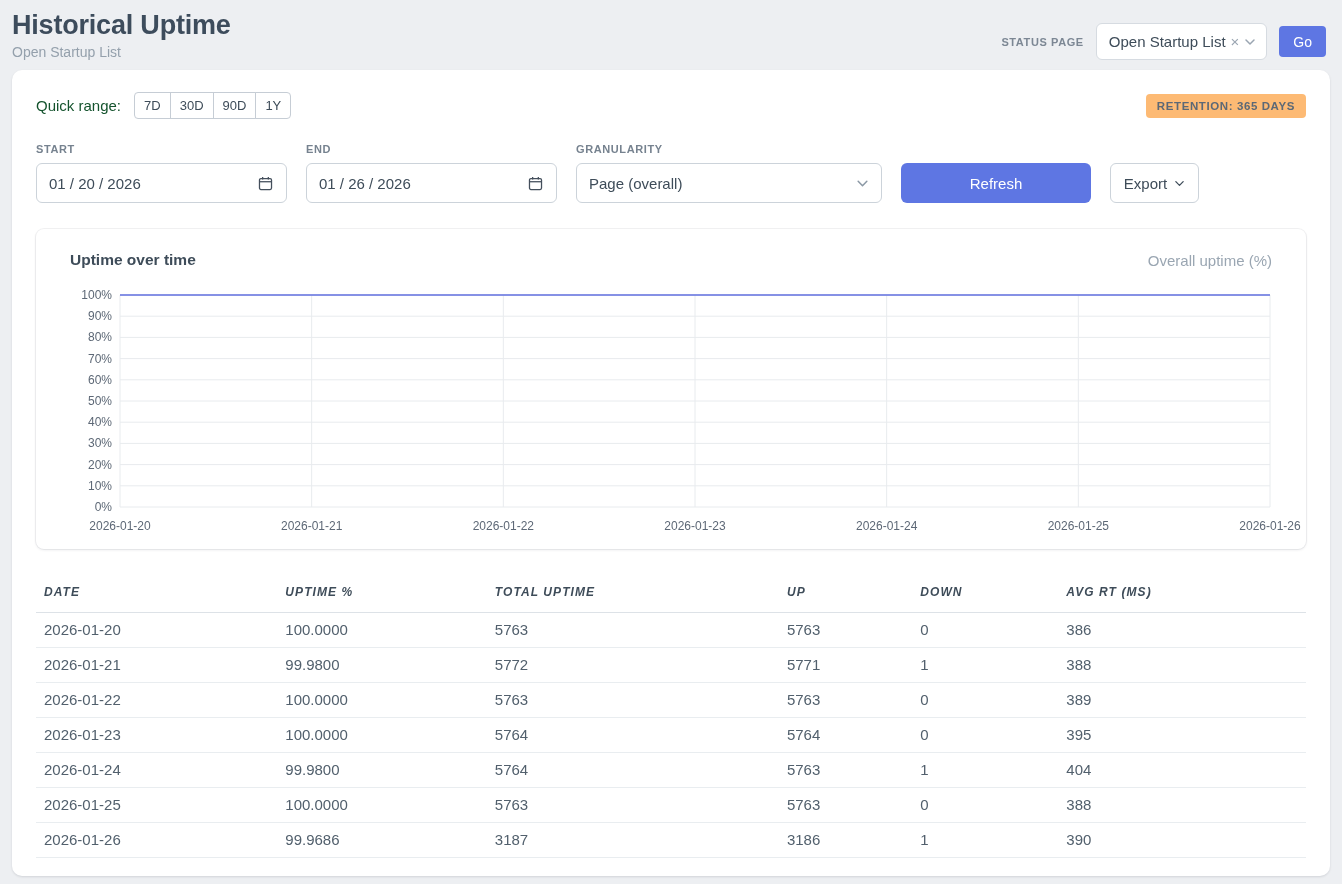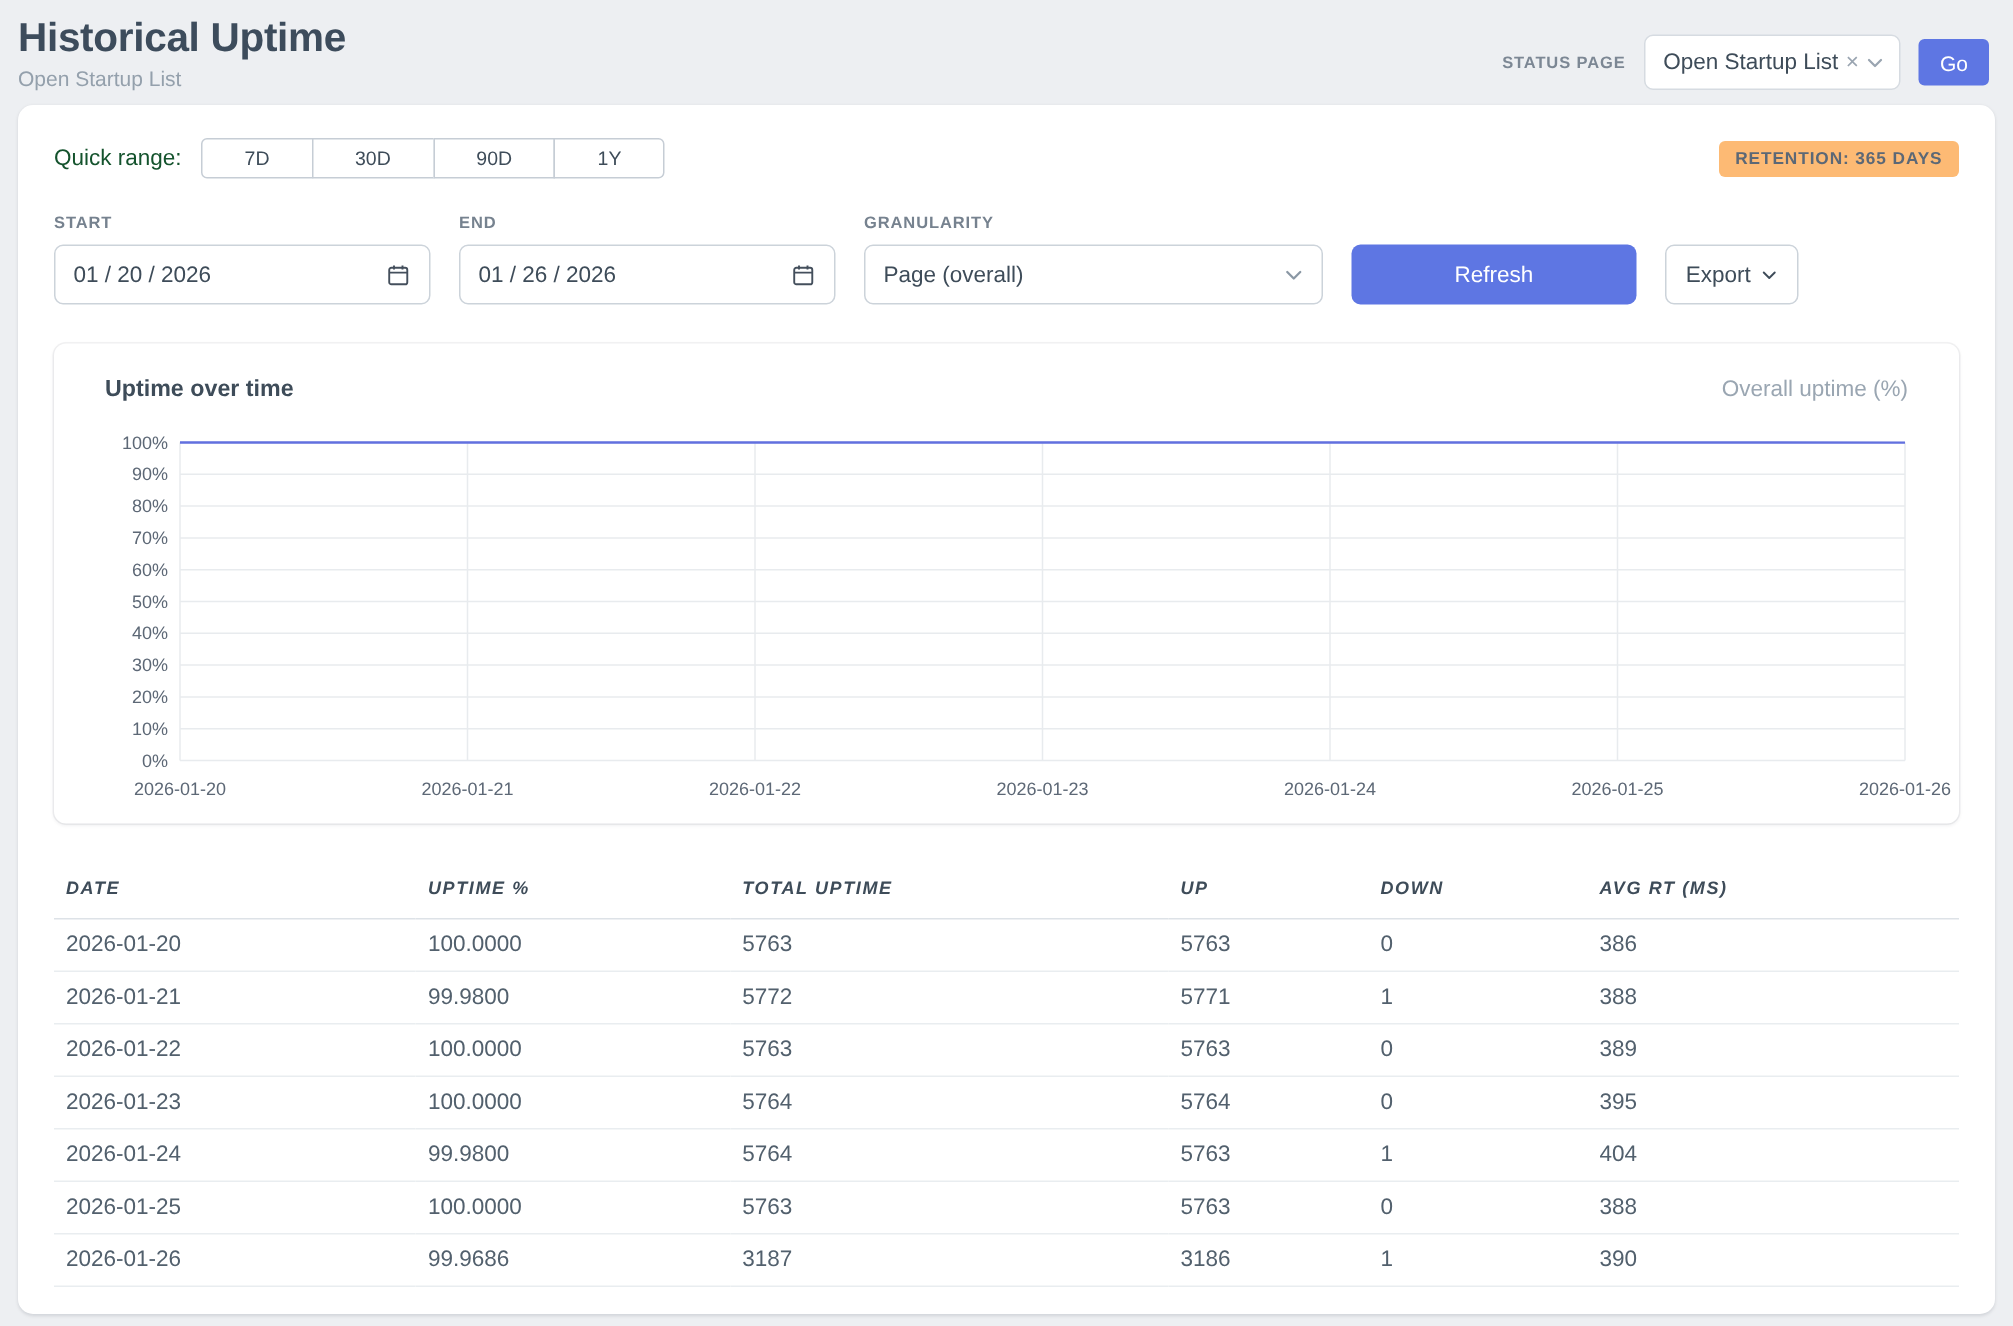--- a/index.html
+++ b/index.html
@@ -36,21 +36,21 @@
     margin: 2px 12px 12px; background: #fff; border-radius: 10px;
     box-shadow: 0 1px 2px rgba(16,24,40,0.05), 0 1px 3px rgba(16,24,40,0.07);
     padding: 22px 24px 18px;
   }
 
   .quickrange-row { display: flex; align-items: center; justify-content: space-between; }
   .quickrange-left { display: flex; align-items: center; gap: 13px; }
   .quickrange-label { font-size: 15px; color: #14532d; }
   .seg { display: flex; }
   .seg button {
-    padding: 5px 28px; font-size: 13px; font-family: inherit; color: #3e4c59;
+    padding: 5px 9px; font-size: 13px; font-family: inherit; color: #3e4c59;
     background: #fff; border: 1px solid #c6cdd5; cursor: pointer; margin-left: -1px;
   }
   .seg button:first-child { border-radius: 4px 0 0 4px; margin-left: 0; }
   .seg button:last-child { border-radius: 0 4px 4px 0; }
   .retention-badge {
     background: #fdba74; color: #5c6876; font-size: 11.5px; font-weight: 700;
     letter-spacing: 0.6px; padding: 6px 11px; border-radius: 4px;
   }
 
   .fields-row { display: flex; align-items: flex-end; gap: 19px; margin-top: 24px; }
@@ -75,21 +75,21 @@
     color: #3e4c59; font-size: 15px; font-family: inherit; cursor: pointer;
     display: inline-flex; align-items: center; justify-content: center; gap: 7px;
   }
 
   
   .chart-card {
     margin-top: 26px; border-radius: 8px; background: #fff;
     box-shadow: 0 0 0 1px rgba(16,24,40,0.05), 0 1px 3px rgba(16,24,40,0.09);
     padding: 22px 22px 12px;
   }
-  .chart-head { display: flex; justify-content: space-between; padding: 0 12px; }
+  .chart-head { display: flex; justify-content: space-between; align-items: center; padding: 0 12px; }
   .chart-title { font-size: 15.5px; font-weight: 700; color: #3e4c59; }
   .chart-legend { font-size: 15px; color: #9aa6b2; }
   .chart-svg { display: block; margin-top: 16px; overflow: visible; }
   .tick { font-size: 12px; fill: #5d6876; font-family: "Liberation Sans", sans-serif; }
 
   
   .uptime-table { width: 100%; border-collapse: collapse; margin-top: 26px; }
   .uptime-table th {
     text-align: left; font-size: 12px; font-weight: 700; letter-spacing: 0.09em;
     color: #3e4c59; padding: 10px 8px 13px; border-bottom: 1px solid #dde2e7; font-style: italic;

